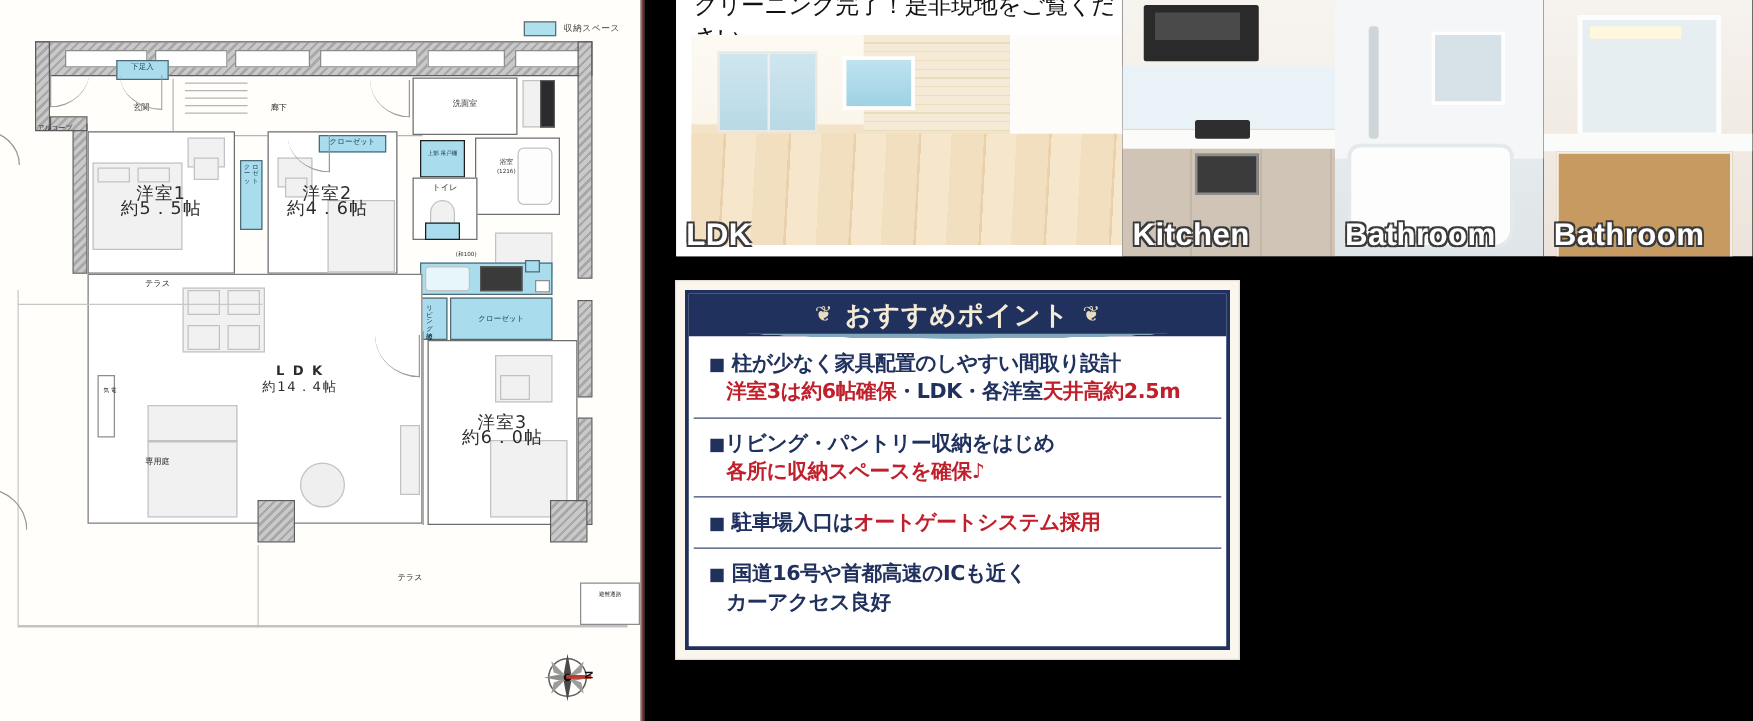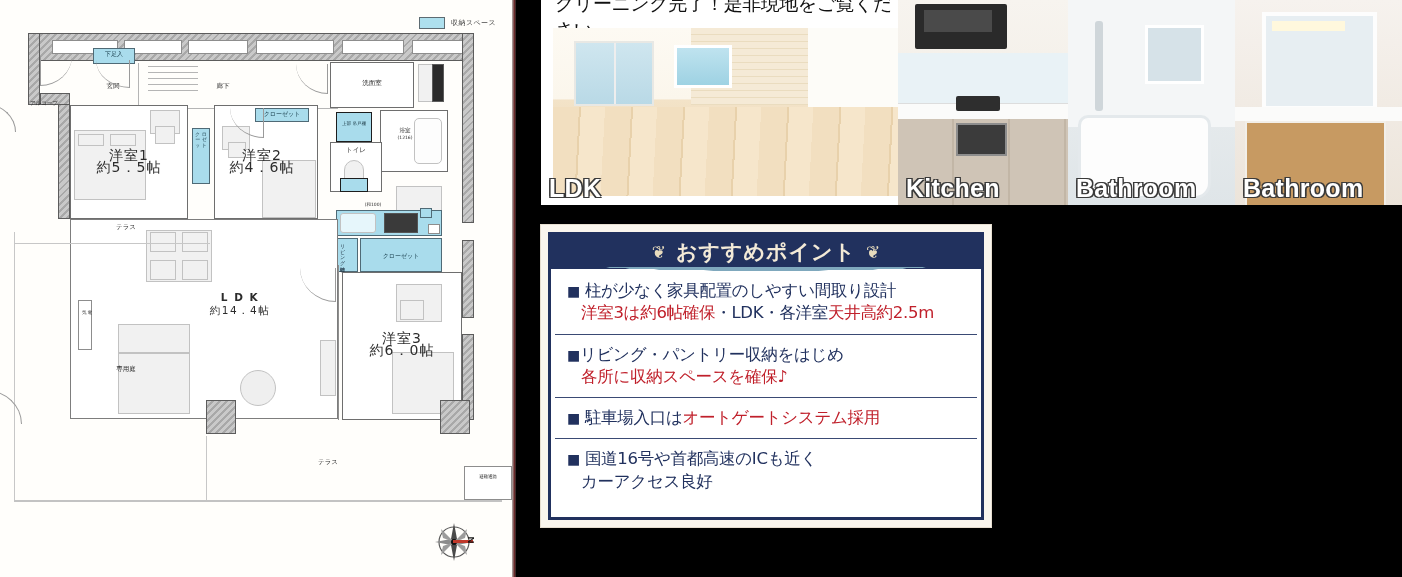--- a/index.html
+++ b/index.html
@@ -98,21 +98,21 @@
   #rec-box{position:absolute;left:7px;top:7px;width:436px;height:288px;border:3px solid #21315e;
      background:#fff;box-sizing:border-box;}
   #rec-title{position:relative;height:34px;background:#21315e;display:flex;align-items:center;justify-content:center;gap:10px;}
   #rec-title .tx{font-size:21px;font-weight:bold;color:#f3ead7;font-family:"DejaVu Sans",sans-serif;letter-spacing:1px;}
   #rec-title .leaf{font-size:17px;color:#e8dcbe;}
   #rec-title:after{content:"";position:absolute;left:0;bottom:-3px;width:100%;height:5px;
      background:radial-gradient(ellipse at 50% -60%,#7fa8bd 0 60%,transparent 61%);}
   #rec-list{padding:0 4px;}
   .rec-item{padding:9px 10px 9px 12px;border-top:1.5px solid #3a4a74;}
   .rec-item:first-child{border-top:none;padding-top:11px;}
-  .rec-line{font-size:16.5px;font-weight:normal;line-height:1.35;color:#21315e;
+  .rec-line{font-size:16.5px;font-weight:bold;line-height:1.35;color:#21315e;
      font-family:"DejaVu Sans",sans-serif;letter-spacing:-.3px;white-space:nowrap;}
   .rec-line.l2{padding-left:14px;}
   .sq{color:#21315e;font-size:14px;}
   .red{color:#c0202b;}
   .navy{color:#21315e;}
 </style>
 </head>
 <body>
 
 <div id="stage">

